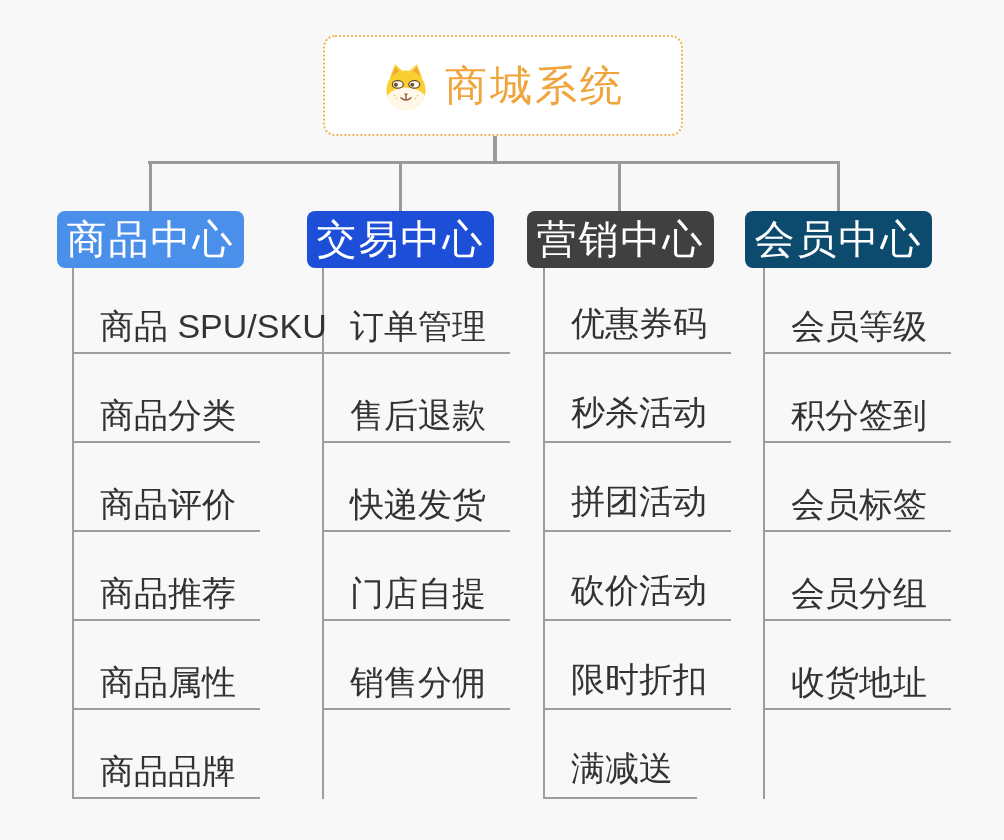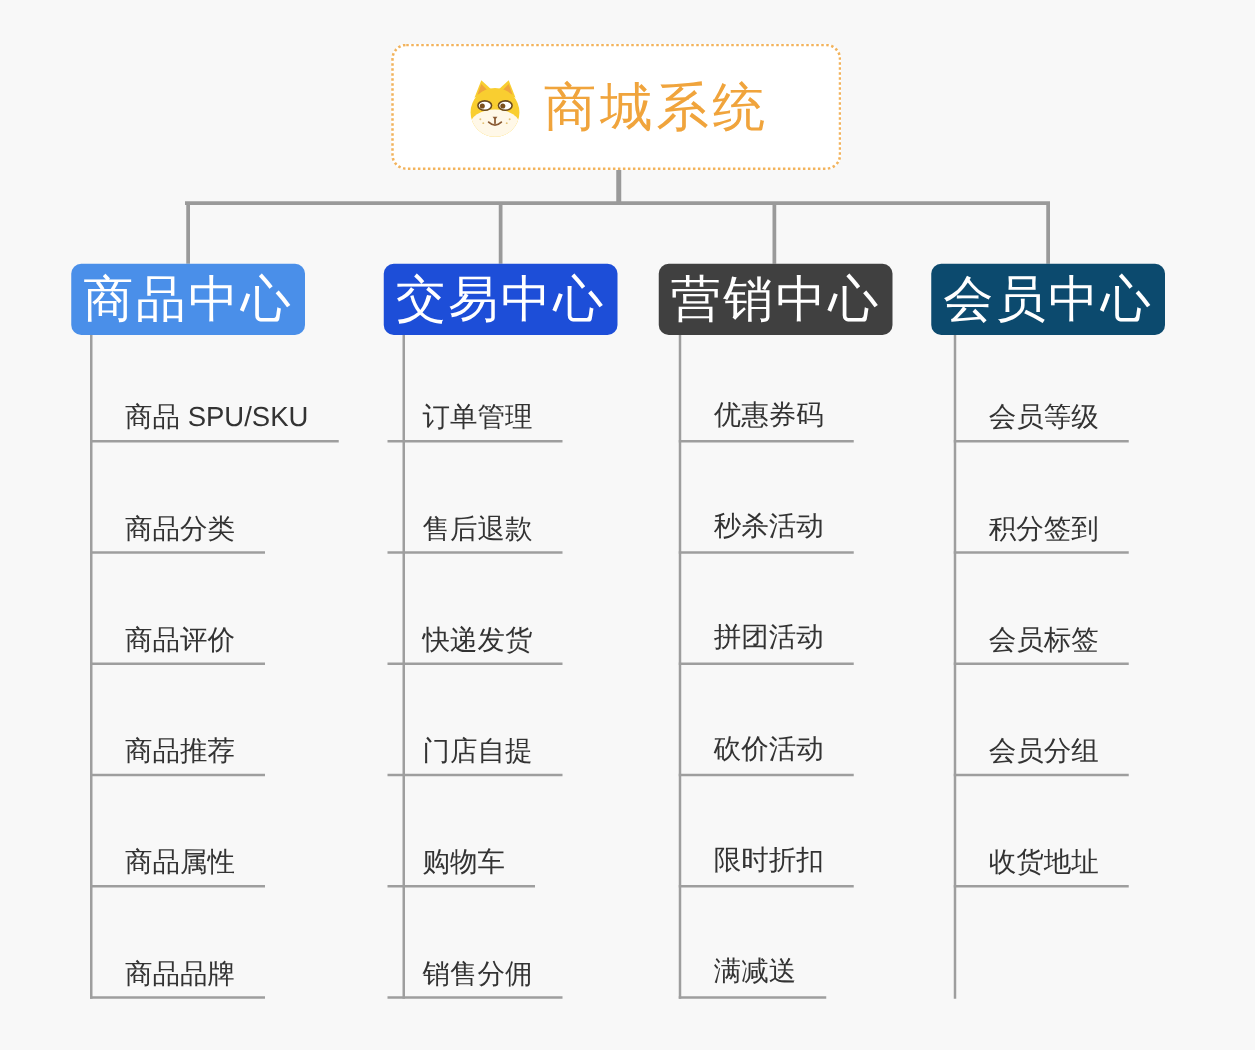--- a/index.html
+++ b/index.html
@@ -6,21 +6,21 @@
   body{
     width:1004px;height:840px;
     background:#F8F8F8;
     font-family:"Liberation Sans", sans-serif;
     overflow:hidden;
   }
   .canvas{position:relative;width:1004px;height:840px;}
 
   
   .root-node{
-    position:absolute;left:313px;top:35px;width:360px;height:101px;
+    position:absolute;left:323px;top:35px;width:360px;height:101px;
     background:#ffffff;
     border:2px dotted #F2B35C;
     border-radius:12px;
     display:flex;align-items:center;justify-content:center;gap:14px;
     box-sizing:border-box;
   }
   .root-title{
     font-size:42px;letter-spacing:3px;font-weight:400;
   }
   .root-icon{width:50px;height:52px;flex:0 0 auto;}
@@ -50,35 +50,35 @@
 
   
   .trunk{position:absolute;top:268px;width:2px;height:531px;background:#9E9E9E;}
   .trunk-0{left:72px;}
   .trunk-1{left:322px;}
   .trunk-2{left:543px;}
   .trunk-3{left:763px;}
 
   .leaf-col{position:absolute;top:265px;}
   .leaf-col-0{left:72px;}
-  .leaf-col-1{left:310px;}
+  .leaf-col-1{left:322px;}
   .leaf-col-2{left:543px;font-family:Liberation Mono, monospace;}
   .leaf-col-3{left:763px;}
 
   .leaf{
     height:89px;
     display:flex;align-items:flex-end;
     width:max-content;
     border-bottom:2px solid #9E9E9E;
     box-sizing:border-box;
   }
   .leaf-label{
     display:block;
     padding:0 24px 6px 28px;
-    font-size:22px;color:#333333;
+    font-size:34px;color:#333333;
     line-height:1.15;
     white-space:nowrap;
     margin-top:40px;
   }
 </style>
 </head>
 <body style="background: rgb(248, 248, 248);">
 
 <div class="canvas">
 
@@ -161,23 +161,20 @@
     <div class="leaf">
         <span class="leaf-label">售后退款</span>
       </div>
     <div class="leaf">
         <span class="leaf-label">快递发货</span>
       </div>
     <div class="leaf">
         <span class="leaf-label">门店自提</span>
       </div>
     <div class="leaf">
-        <span class="leaf-label">购物车</span>
-      </div>
-    <div class="leaf">
         <span class="leaf-label">销售分佣</span>
       </div>
   </div>
 
   <div class="leaf-col leaf-col-2">
     <div class="leaf">
         <span class="leaf-label">优惠券码</span>
       </div>
     <div class="leaf">
         <span class="leaf-label">秒杀活动</span>

